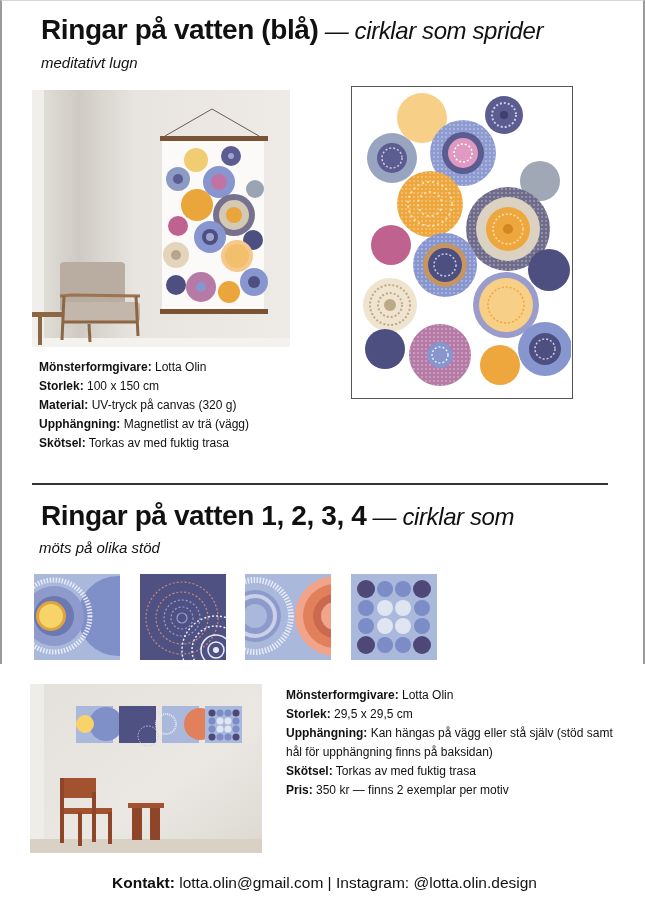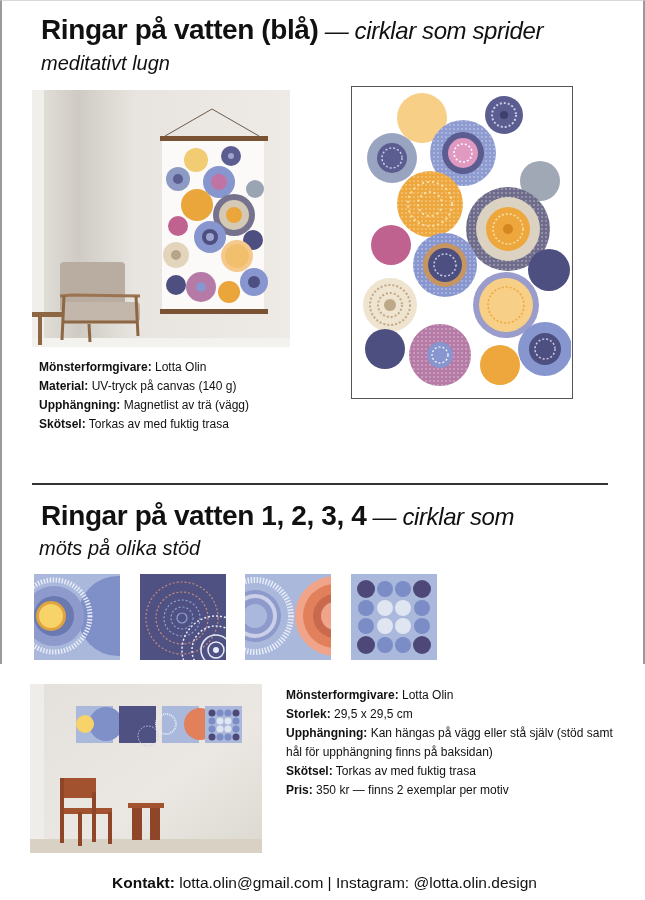--- a/index.html
+++ b/index.html
@@ -4,21 +4,21 @@
 <style>
   * { box-sizing: border-box; margin: 0; padding: 0; }
   html, body { width: 645px; height: 900px; background: #ffffff; overflow: hidden; }
   body { font-family: "Liberation Sans", sans-serif; color: #111; position: relative; }
   .page { position: absolute; left: 0; top: 0; width: 645px; height: 664px; background: #fff;
           border-left: 2px solid #9a9a9a; border-right: 2px solid #9a9a9a; border-top: 1px solid #d8d8d8; padding-left: 8px; }
 
   .title { position: absolute; left: 39px; font-size: 28px; line-height: 34px; letter-spacing: -0.4px; }
   .title b { font-weight: 700; }
   .title .sub { font-style: italic; font-weight: 400; font-size: 24px; }
-  .title2 { position: absolute; left: 39px; font-style: italic; font-size: 20px; line-height: 30px; }
+  .title2 { position: absolute; left: 39px; font-style: italic; font-size: 15px; line-height: 30px; }
 
   .photo { position: absolute; overflow: hidden; }
   .specs { position: absolute; font-size: 12px; line-height: 19px; }
   .specs .row b { font-weight: 700; }
   .divider { position: absolute; left: 30px; top: 482px; width: 576px; height: 2px; background: #333; }
   .frame { position: absolute; left: 349px; top: 85px; width: 222px; height: 313px; border: 1.5px solid #555; background: #fff; }
   .tile { position: absolute; width: 86px; height: 86px; overflow: hidden; }
   .footer { position: absolute; left: 0; width: 645px; top: 873px; text-align: center; font-size: 15.5px; }
 </style>
 </head>
@@ -145,21 +145,22 @@
       <circle cx="88" cy="268" r="8" fill="none" stroke="#fff" stroke-width="1.2" stroke-dasharray="2 2"></circle>
       <circle cx="148" cy="278" r="20" fill="#eda73d"></circle>
       <circle cx="193" cy="262" r="27" fill="#8896cf"></circle>
       <circle cx="193" cy="262" r="16" fill="#4d4f80"></circle>
       <circle cx="193" cy="262" r="10" fill="none" stroke="#c7cbe6" stroke-width="1.5" stroke-dasharray="2 2"></circle>
     </svg>
   </div>
 
   <div class="specs" style="left:37px; top:357px; width:310px; height:114px; overflow:hidden;">
     <div class="row"><b>Mönsterformgivare:</b><span> Lotta Olin</span></div>
-    <div class="row"><b>Material:</b><span> UV-tryck på canvas (140 g)</span></div>
+    <div class="row"><b>Storlek:</b><span> 100 x 150 cm</span></div>
+    <div class="row"><b>Material:</b><span> UV-tryck på canvas (320 g)</span></div>
     <div class="row"><b>Upphängning:</b><span> Magnetlist av trä (vägg)</span></div>
     <div class="row"><b>Skötsel:</b><span> Torkas av med fuktig trasa</span></div>
   </div>
 
   <div class="divider"></div>
 
   <div class="title" style="top:498px;">
     <b>Ringar på vatten 1, 2, 3, 4</b><span class="sub"> — </span><span class="sub">cirklar som</span>
   </div>
   <div class="title2" style="top:532px; left:37px;">möts på olika stöd</div>

